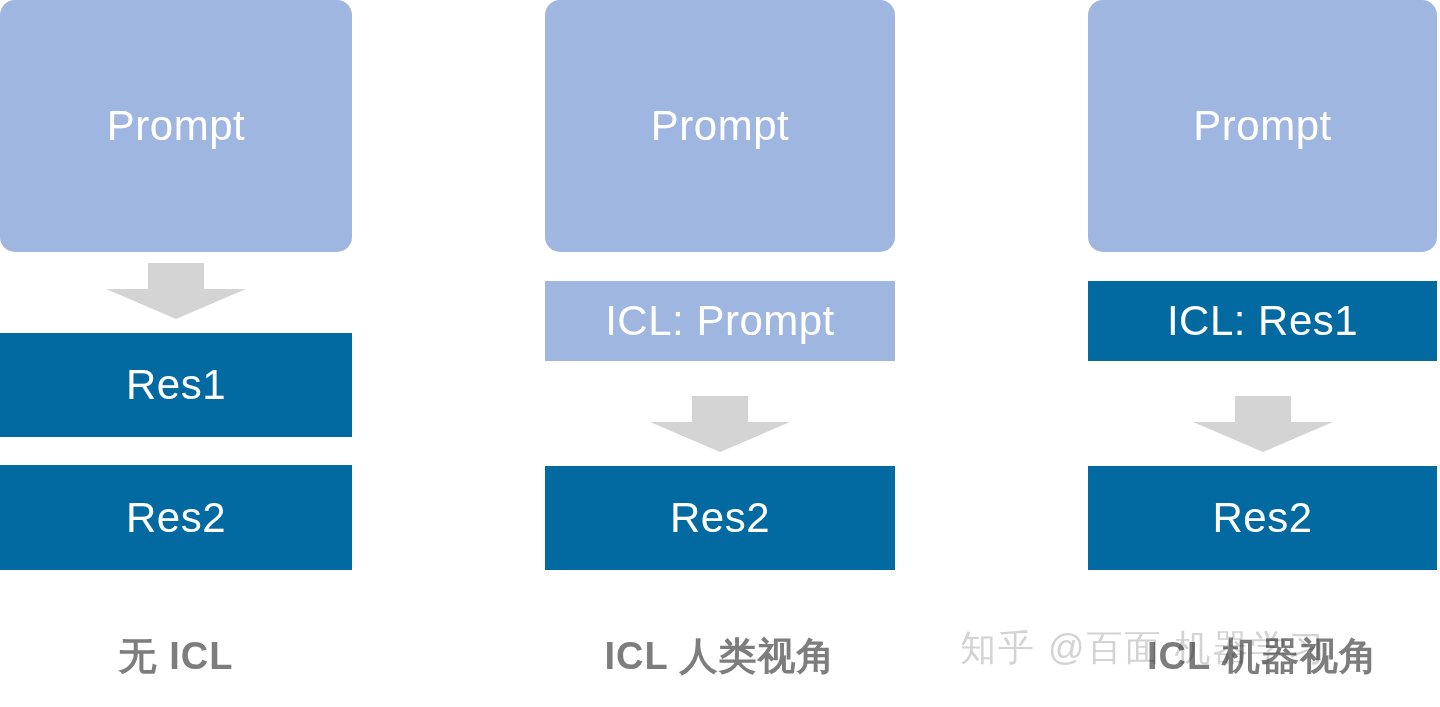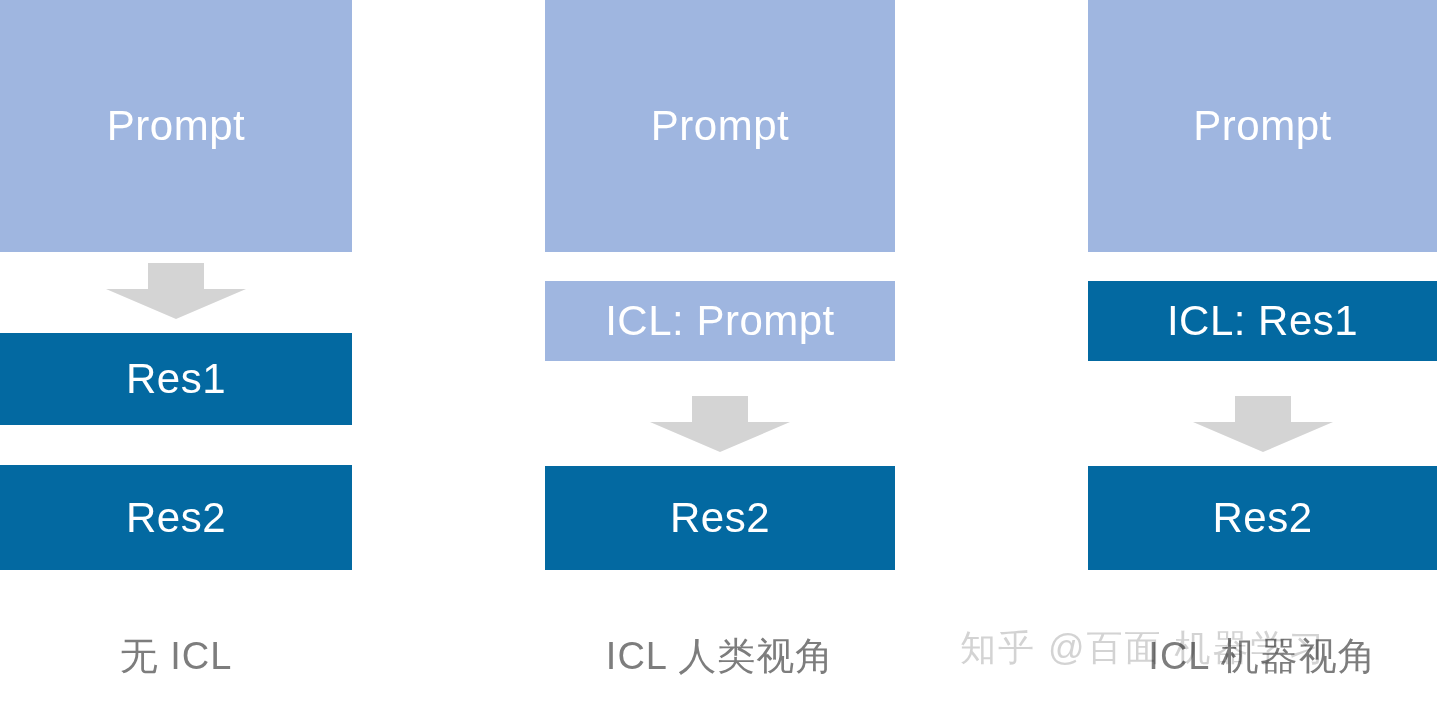--- a/index.html
+++ b/index.html
@@ -41,23 +41,23 @@
     font-size: 42px;
     font-weight: 400;
     line-height: 1;
     letter-spacing: 0.5px;
     white-space: nowrap;
   }
   .blue   { background: #9fb6e0; }
   .orange { background: #0369a1; }
 
   
-  .y-prompt   { top: 0px;   height: 252px; }
+  .y-prompt   { top: 0px;   height: 252px; border-radius: 15px; }
   .y-mid      { top: 281px; height: 80px; }
-  .y-res1-a   { top: 333px; height: 92px; }
+  .y-res1-a   { top: 333px; height: 104px; }
   .y-res2-a   { top: 465px; height: 105px; }
   .y-res2-b   { top: 466px; height: 104px; }
 
   
   .arrow {
     position: absolute;
     width: 140px;
     height: 56px;
   }
   .arrow svg { display: block; width: 100%; height: 100%; }
@@ -69,21 +69,21 @@
   
   .caption {
     position: absolute;
     top: 626px;
     height: 60px;
     display: flex;
     align-items: center;
     justify-content: center;
     color: #7d7d7d;
     font-size: 38px;
-    font-weight: 400;
+    font-weight: 700;
     letter-spacing: 1px;
     white-space: nowrap;
   }
   #caption-1 { left: 0px;    width: 352px; }
   #caption-2 { left: 545px;  width: 350px; }
   #caption-3 { left: 1088px; width: 349px; text-align: center; }
 
   
   #watermark {
     position: absolute;

